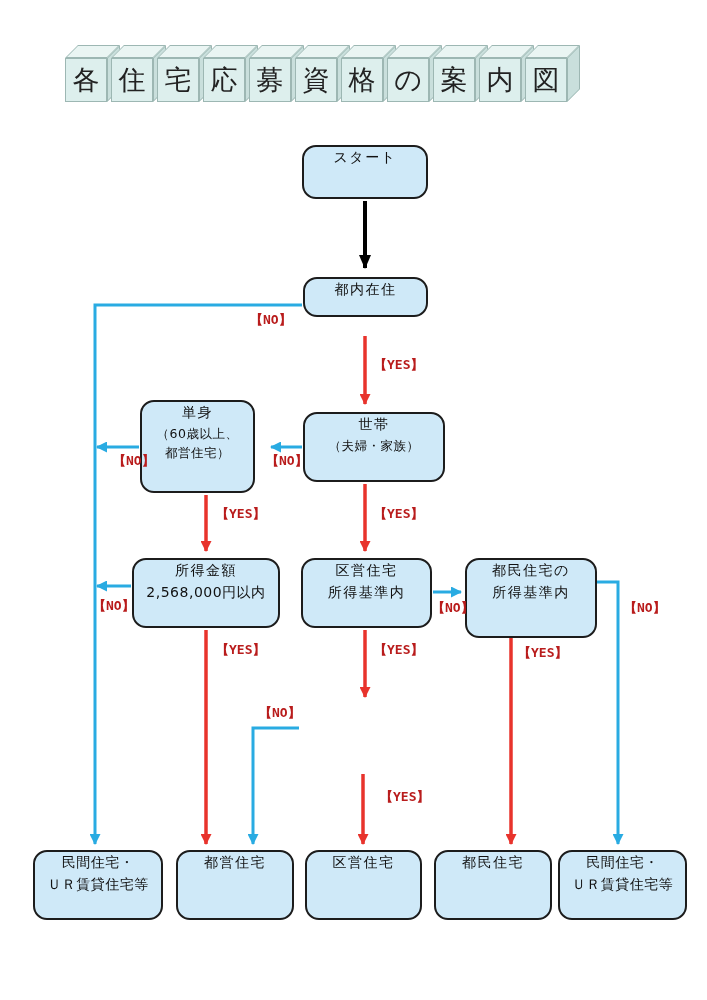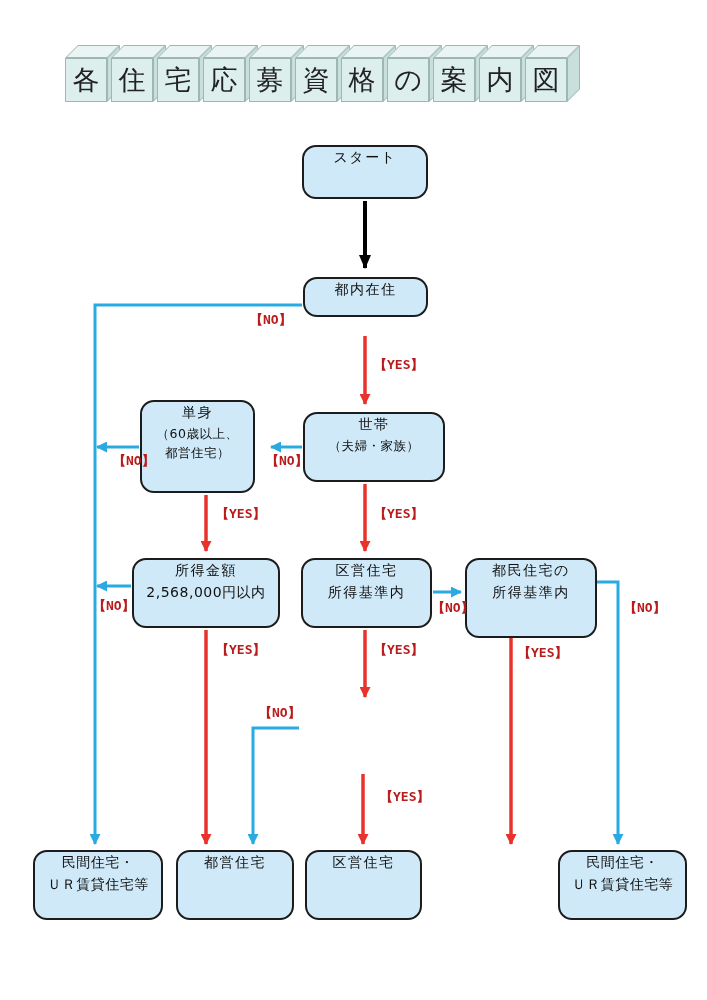--- a/index.html
+++ b/index.html
@@ -196,20 +196,23 @@
   </div>
 
   <div class="node" style="left:176px;top:850px;width:118px;height:70px">
     <div>都営住宅</div>
   </div>
 
   <div class="node" style="left:305px;top:850px;width:117px;height:70px">
     <div>区営住宅</div>
   </div>
 
+  <div class="node" style="left:434px;top:850px;width:118px;height:70px">
+    <div>都民住宅</div>
+  </div>
 
   <div class="node" style="left:558px;top:850px;width:129px;height:70px;letter-spacing:0.5px">
     <div>民間住宅・</div>
     <div>ＵＲ賃貸住宅等</div>
   </div>
 
   <div class="lbl" style="left:250px;top:311px">【NO】</div>
   <div class="lbl" style="left:374px;top:356px">【YES】</div>
   <div class="lbl" style="left:266px;top:452px">【NO】</div>
   <div class="lbl" style="left:113px;top:452px">【NO】</div>

